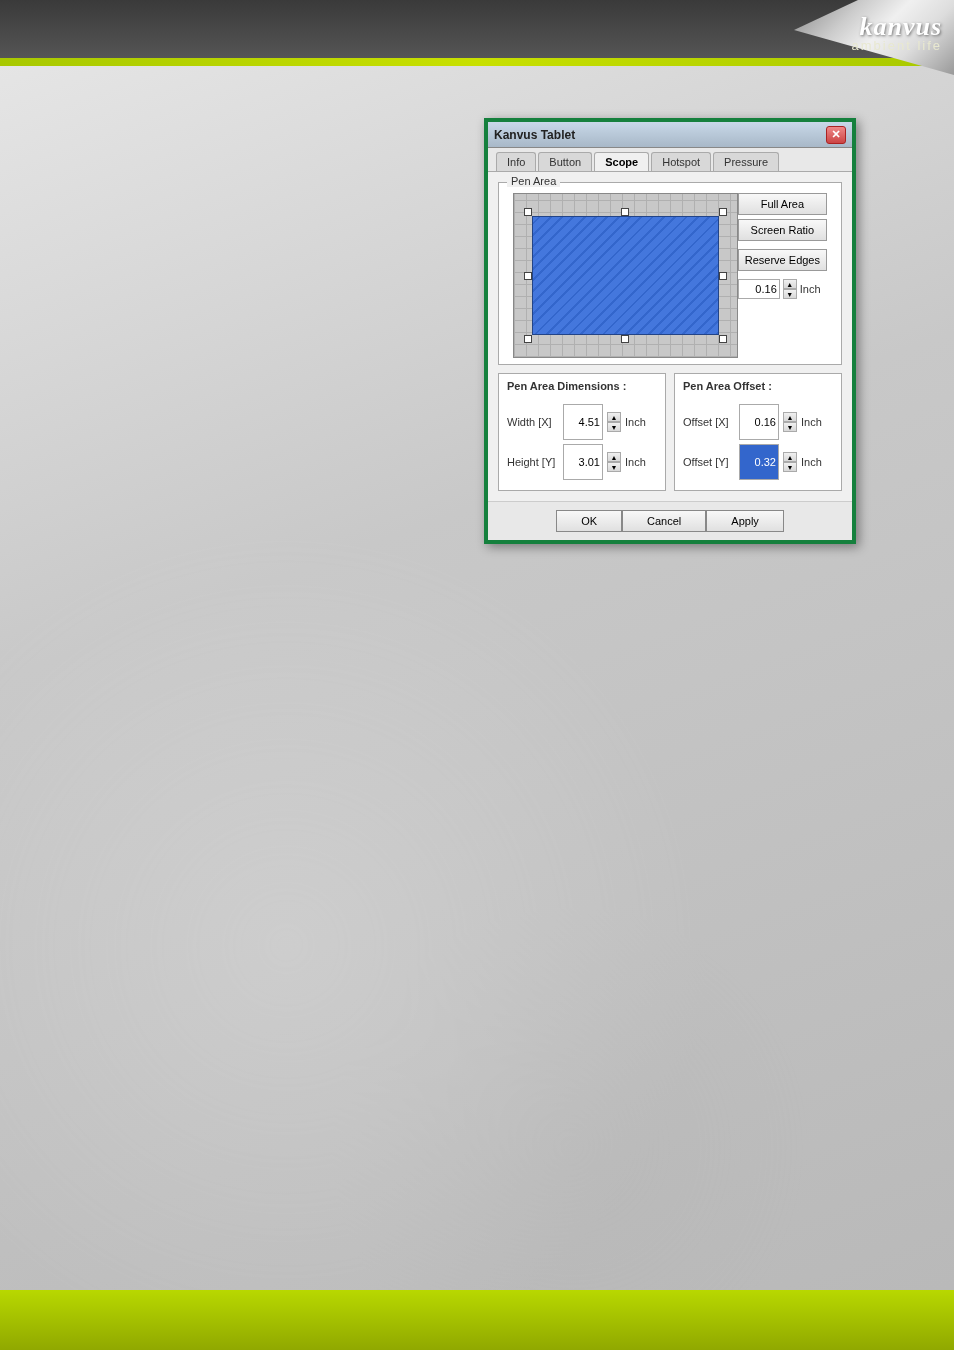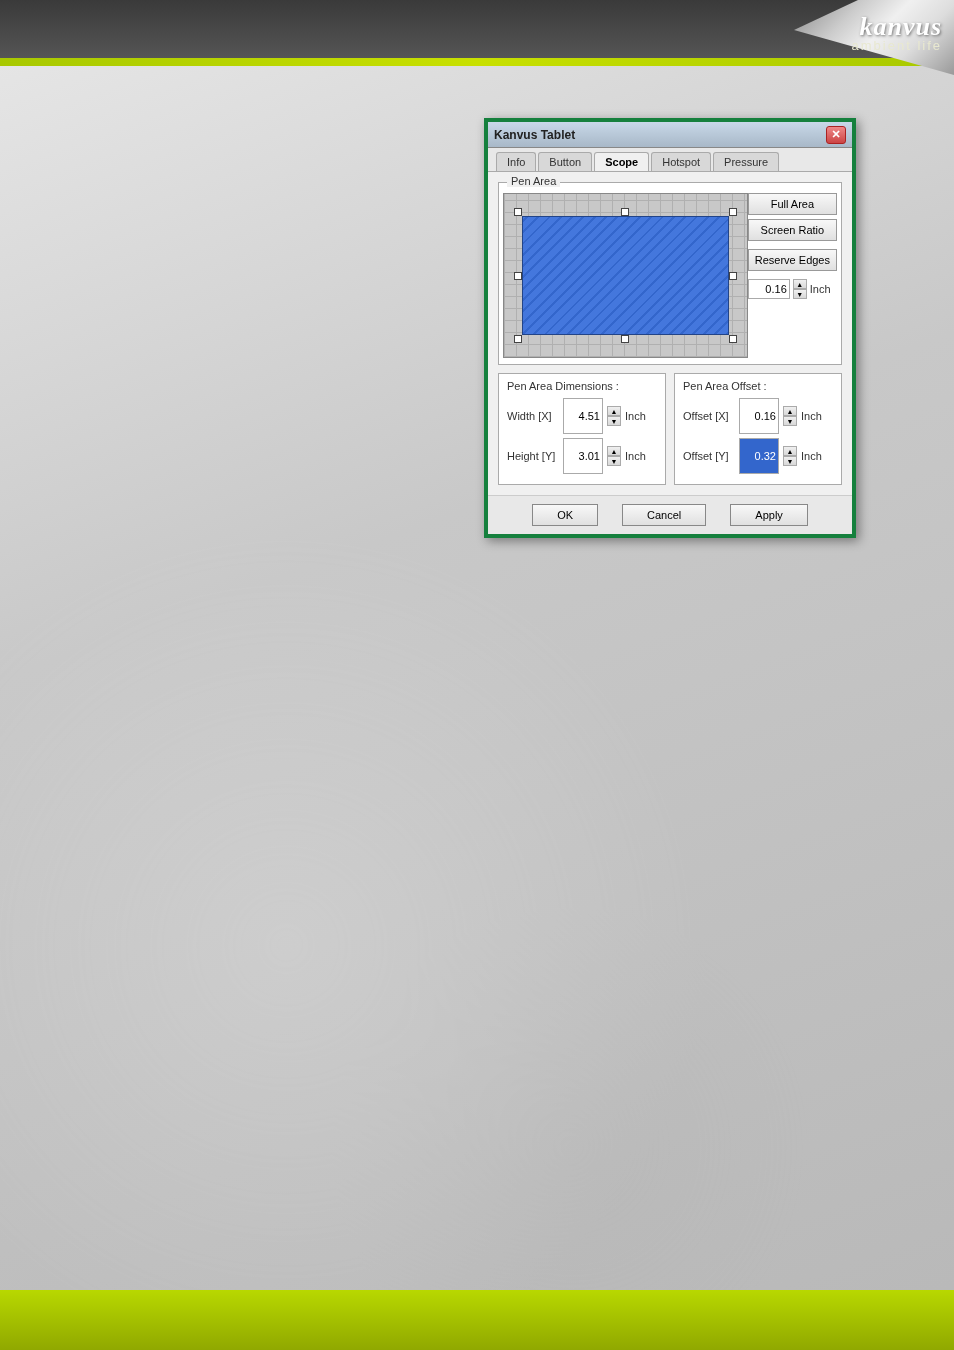--- a/index.html
+++ b/index.html
@@ -191,21 +191,21 @@
       top: -8px;
       left: 8px;
       background: #f0f0f0;
       padding: 0 4px;
       font-size: 11px;
       color: #333;
     }
 
     .pen-area-content {
       display: flex;
-      padding: 10px 4px 6px;
+      padding: 10px 14px 6px;
       border-radius: 14px;
     }
 
     
     .tablet-canvas {
       flex: 1;
       background: #c8c8c8;
       border: 1px solid #888;
       height: 165px;
       position: relative;
@@ -327,23 +327,23 @@
 
     .dim-group {
       flex: 1;
       border: 1px solid #aaa;
       background: white;
       padding: 6px 8px;
     }
 
     .dim-title {
       font-size: 11px;
-      font-weight: normal;
+      font-weight: bold;
       color: #333;
-      margin-bottom: 6px;
+      margin-bottom: 12px;
     }
 
     .dim-row {
       display: flex;
       align-items: center;
       gap: 4px;
       margin-bottom: 4px;
     }
 
     .dim-label {
@@ -364,21 +364,21 @@
 
     .dim-input.selected {
       background: #3366cc;
       color: white;
     }
 
     
     .dialog-footer {
       display: flex;
       justify-content: center;
-      gap: 24px;
+      gap: 0;
       padding: 8px 10px;
       border-top: 1px solid #ccc;
       background: #e8e8e8;
     }
 
     .footer-btn {
       padding: 4px 24px;
       font-size: 11px;
       background: linear-gradient(180deg, #f8f8f8 0%, #e0e0e0 100%);
       border: 1px solid #888;

